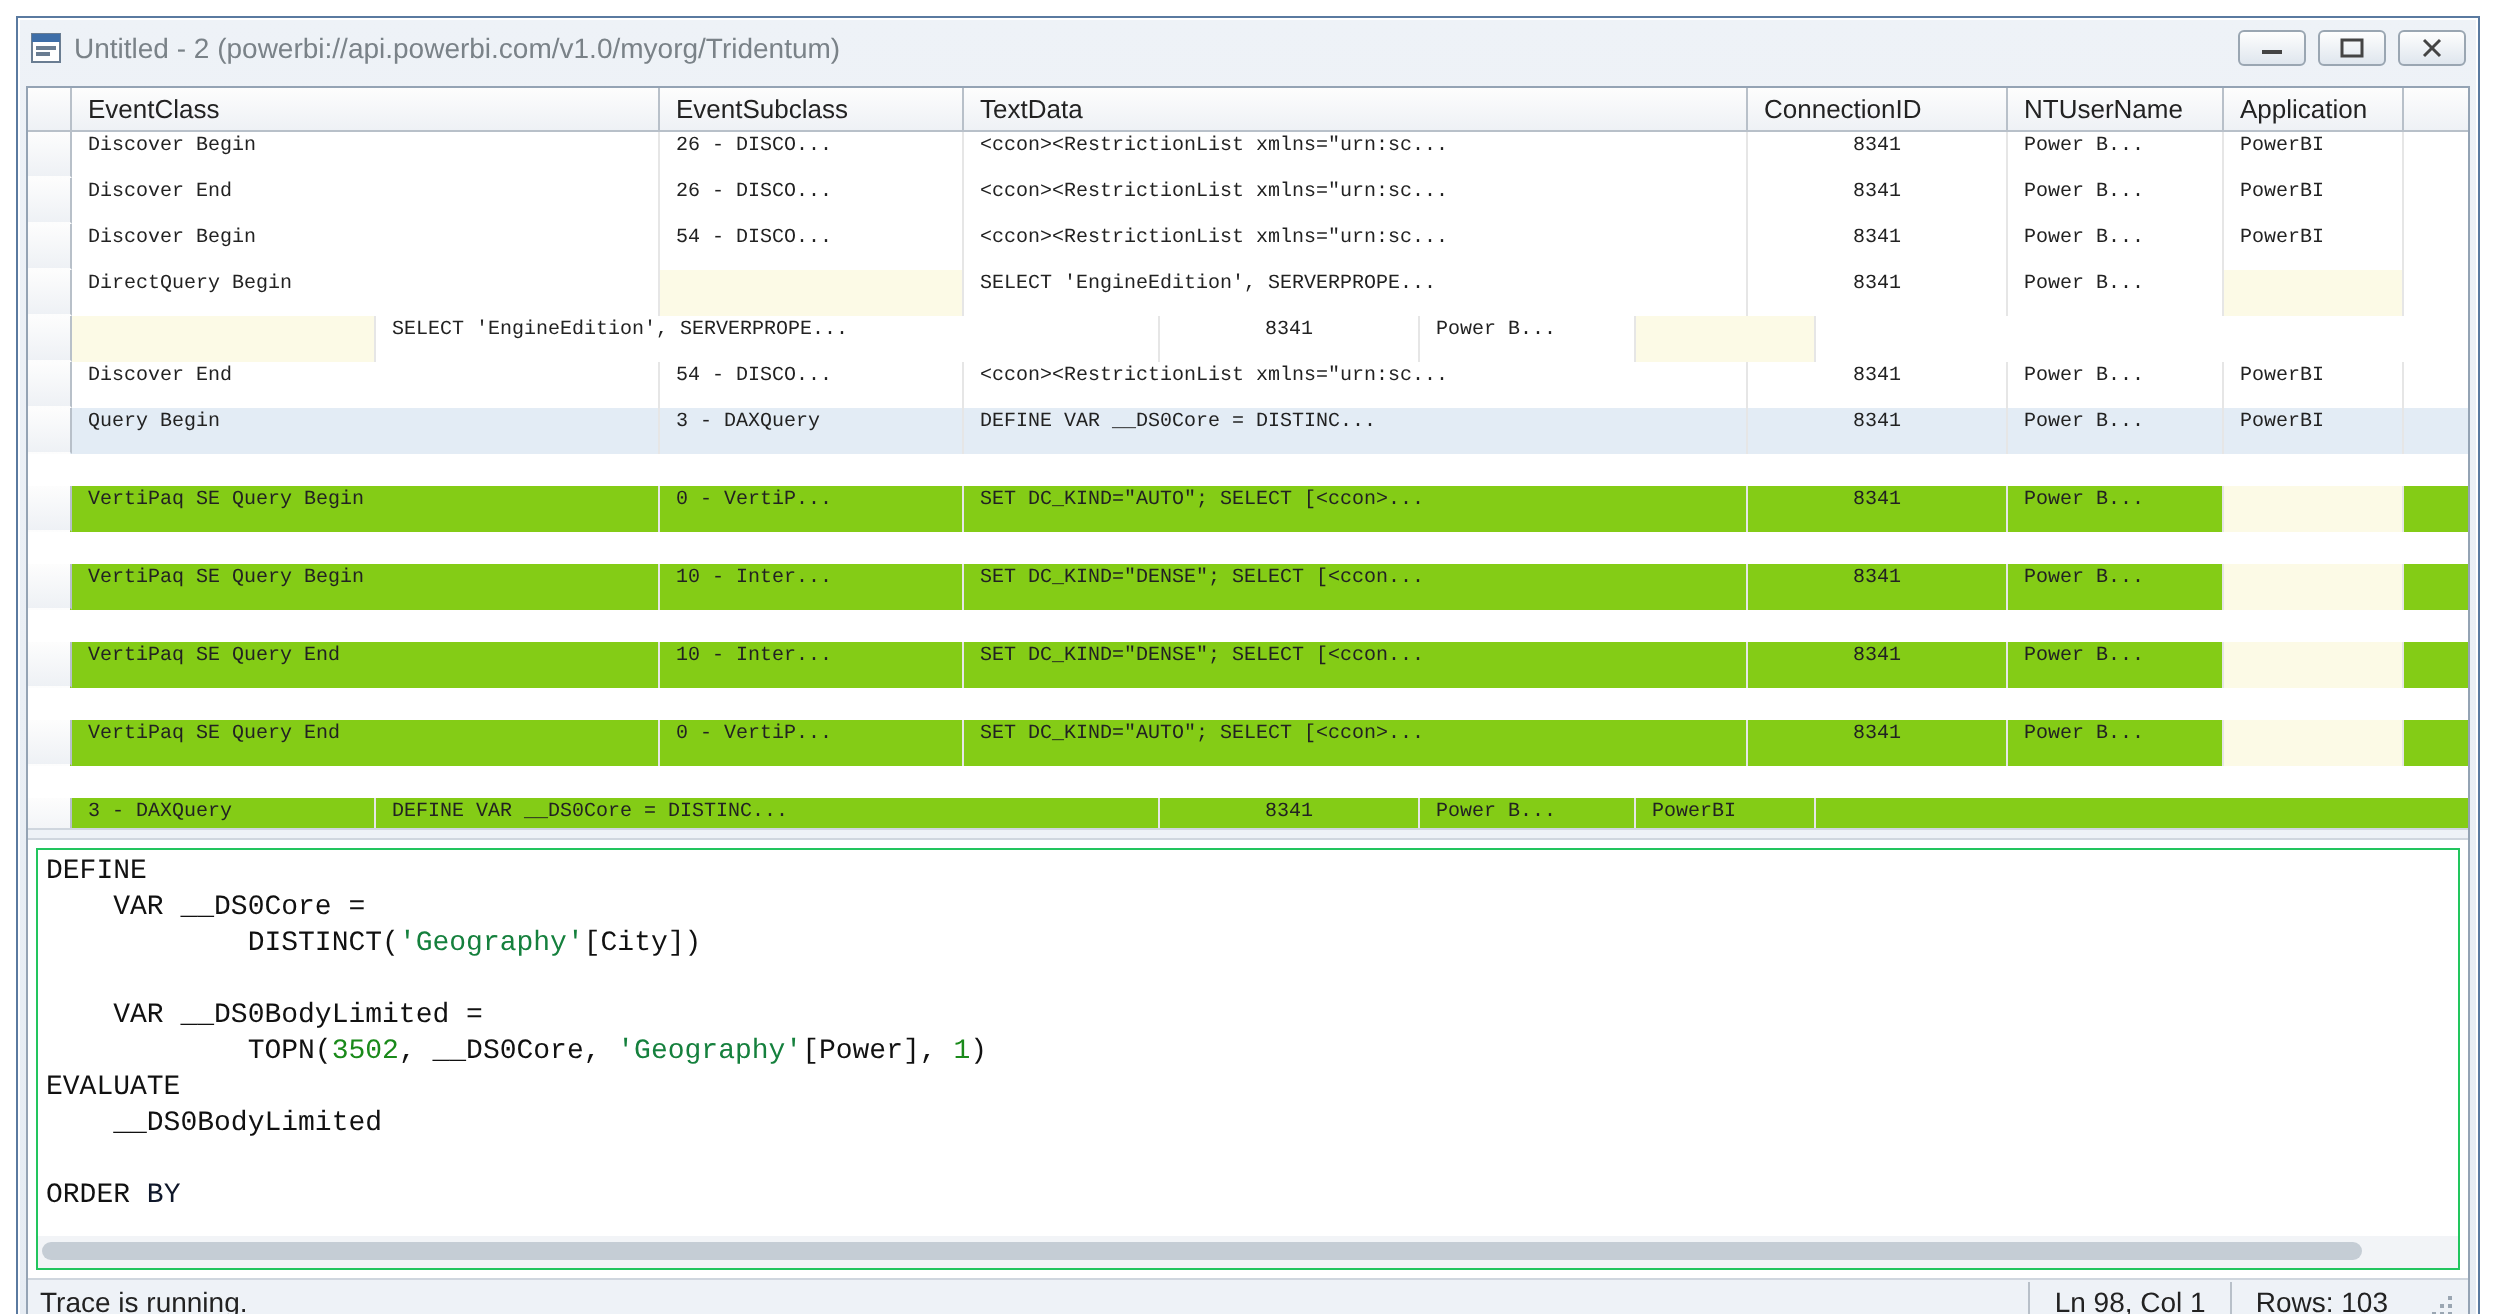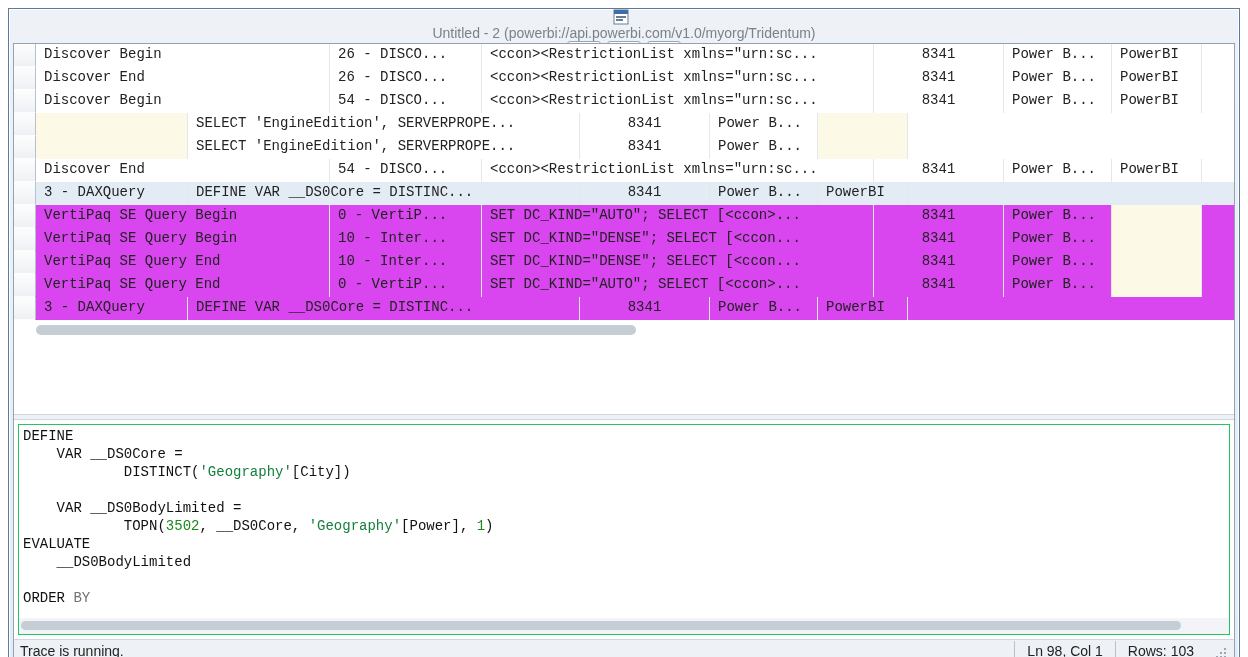--- a/index.html
+++ b/index.html
@@ -21,21 +21,20 @@
     box-shadow:0 0 0 1px #fff inset;
     display:flex;
     flex-direction:column;
   }
   .title-bar {
     height:30px;
     display:flex;
     align-items:center;
     color:#7a7f85;
     padding:0 6px 0 6px;
-    flex-direction:column;
   }
   .title-bar .app-icon {
     width:16px;height:16px;
     margin-right:6px;
     display:inline-flex;
     align-items:center;justify-content:center;
     font-size:13px;
   }
   .title-text { flex:1; font-size:14px; color:#7a8288; }
   .win-btns { display:flex; gap:6px; }
@@ -87,34 +86,34 @@
   }
   .grid-body {
     overflow:hidden;
     background:#fff;
   }
   .grid-row {
     display:flex;
     height:23px;
     align-items:stretch;
     font-family:Consolas,"Courier New",monospace;
-    font-size:14px;
+    font-size:10px;
     color:#222;
   }
   .grid-row .row-gutter { border-bottom:1px solid transparent; }
   .g-cell {
     border-right:1px solid #e6e6e6;
     padding:2px 8px;
     white-space:nowrap;
     overflow:hidden;
   }
   .g-cell.num { text-align:center; }
   .grid-row.sel { background:#e3ecf5; }
   .grid-row.sel .g-cell:first-of-type { outline:1px dotted #6a7580; outline-offset:-2px; }
-  .grid-row.band { background:#d946ef; }
+  .grid-row.band { background:#84cc16;margin-top:16px; }
   .subclass-empty { background:#fcfae6; }
 
   .hscroll {
     height:18px;
     position:relative;
     margin:2px 0 0 22px;
     width:1100px;
   }
   .hscroll .thumb {
     position:absolute; left:0; top:3px;
@@ -135,21 +134,21 @@
     position:relative;
     font-family:Consolas,"Courier New",monospace;
     font-size:14px;
     line-height:18px;
     color:#111;
     padding:2px 4px;
     white-space:pre;
   }
   .tok-str { color:#15803d; }
   .tok-num { color:#1a8a1a;margin-top:47px; }
-  .tok-kw  { color:#737373; }
+  .tok-kw  { color:#0f172a; }
   .code-hscroll {
     position:absolute; left:0; right:0; bottom:0; height:16px;
     background:#f2f4f7;
   }
   .code-hscroll .thumb {
     position:absolute; left:2px; top:3px;
     height:9px; width:1160px;
     background:#c5cdd5; border-radius:5px;
   }
 
@@ -217,20 +216,29 @@
             <line x1="2" y1="1" x2="10" y2="9" stroke="#444" stroke-width="1.5"></line>
             <line x1="10" y1="1" x2="2" y2="9" stroke="#444" stroke-width="1.5"></line>
           </svg>
         </div>
     </div>
   </div>
 
   <div class="client-area">
 
     <div class="grid-pane">
+      <div class="grid-header">
+        <div class="hdr-gutter"></div>
+        <div class="hdr-cell col-event">EventClass</div>
+        <div class="hdr-cell col-subclass">EventSubclass</div>
+        <div class="hdr-cell col-textdata">TextData</div>
+        <div class="hdr-cell col-connid">ConnectionID</div>
+        <div class="hdr-cell col-ntuser">NTUserName</div>
+        <div class="hdr-cell col-app">Application</div>
+      </div>
 
       <div class="grid-body" id="grid-body">
           <div class="grid-row">
             <div class="row-gutter"></div>
             <div class="g-cell col-event">Discover Begin</div>
             <div class="g-cell col-subclass">26 - DISCO...</div>
             <div class="g-cell col-textdata">&lt;ccon&gt;&lt;RestrictionList xmlns="urn:sc...</div>
             <div class="g-cell col-connid num">8341</div>
             <div class="g-cell col-ntuser">Power B...</div>
             <div class="g-cell col-app">PowerBI</div>
@@ -248,20 +256,21 @@
             <div class="row-gutter"></div>
             <div class="g-cell col-event">Discover Begin</div>
             <div class="g-cell col-subclass">54 - DISCO...</div>
             <div class="g-cell col-textdata">&lt;ccon&gt;&lt;RestrictionList xmlns="urn:sc...</div>
             <div class="g-cell col-connid num">8341</div>
             <div class="g-cell col-ntuser">Power B...</div>
             <div class="g-cell col-app">PowerBI</div>
           </div>
           <div class="grid-row">
             <div class="row-gutter"></div>
+            <div class="g-cell col-event">DirectQuery Begin</div>
             <div class="g-cell col-subclass subclass-empty"></div>
             <div class="g-cell col-textdata">  SELECT 'EngineEdition', SERVERPROPE...</div>
             <div class="g-cell col-connid num">8341</div>
             <div class="g-cell col-ntuser">Power B...</div>
             <div class="g-cell col-app subclass-empty"></div>
           </div>
           <div class="grid-row">
             <div class="row-gutter"></div>
             <div class="g-cell col-subclass subclass-empty"></div>
             <div class="g-cell col-textdata">  SELECT 'EngineEdition', SERVERPROPE...</div>
@@ -273,20 +282,21 @@
             <div class="row-gutter"></div>
             <div class="g-cell col-event">Discover End</div>
             <div class="g-cell col-subclass">54 - DISCO...</div>
             <div class="g-cell col-textdata">&lt;ccon&gt;&lt;RestrictionList xmlns="urn:sc...</div>
             <div class="g-cell col-connid num">8341</div>
             <div class="g-cell col-ntuser">Power B...</div>
             <div class="g-cell col-app">PowerBI</div>
           </div>
           <div class="grid-row sel">
             <div class="row-gutter"></div>
+            <div class="g-cell col-event">Query Begin</div>
             <div class="g-cell col-subclass">3 - DAXQuery</div>
             <div class="g-cell col-textdata">DEFINE   VAR __DS0Core =     DISTINC...</div>
             <div class="g-cell col-connid num">8341</div>
             <div class="g-cell col-ntuser">Power B...</div>
             <div class="g-cell col-app">PowerBI</div>
           </div>
           <div class="grid-row band">
             <div class="row-gutter"></div>
             <div class="g-cell col-event">VertiPaq SE Query Begin</div>
             <div class="g-cell col-subclass">0 - VertiP...</div>

